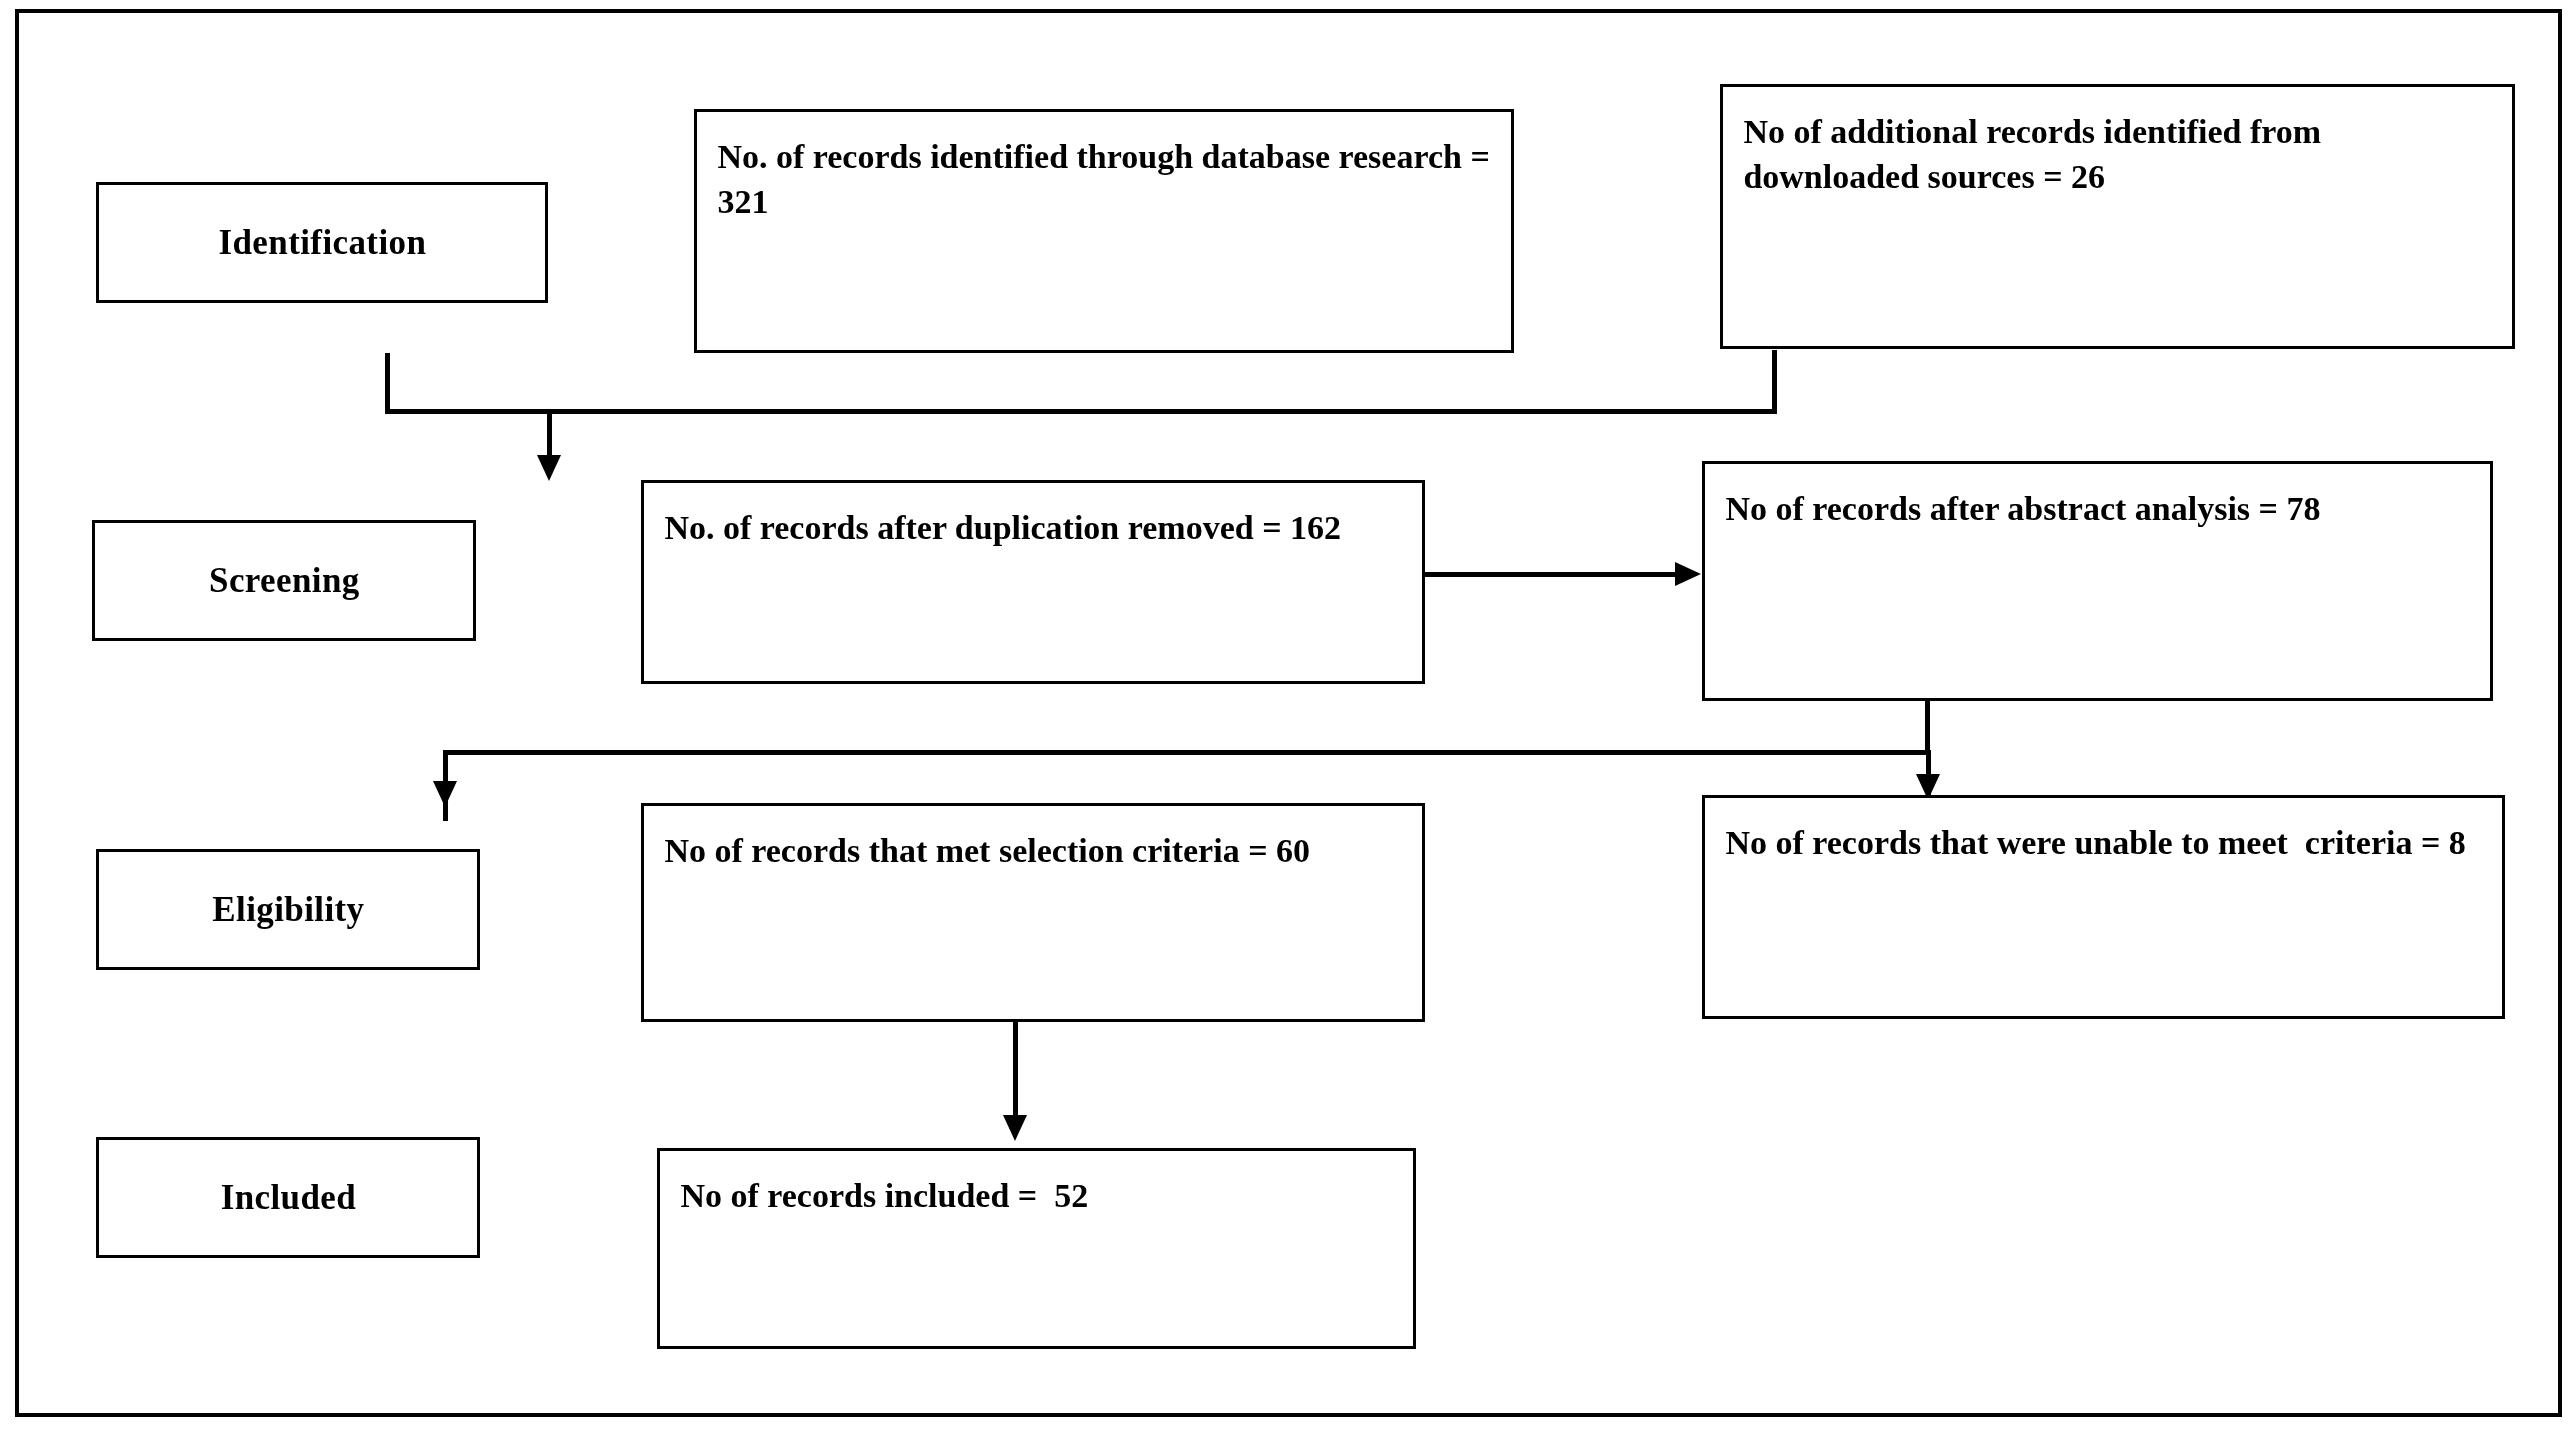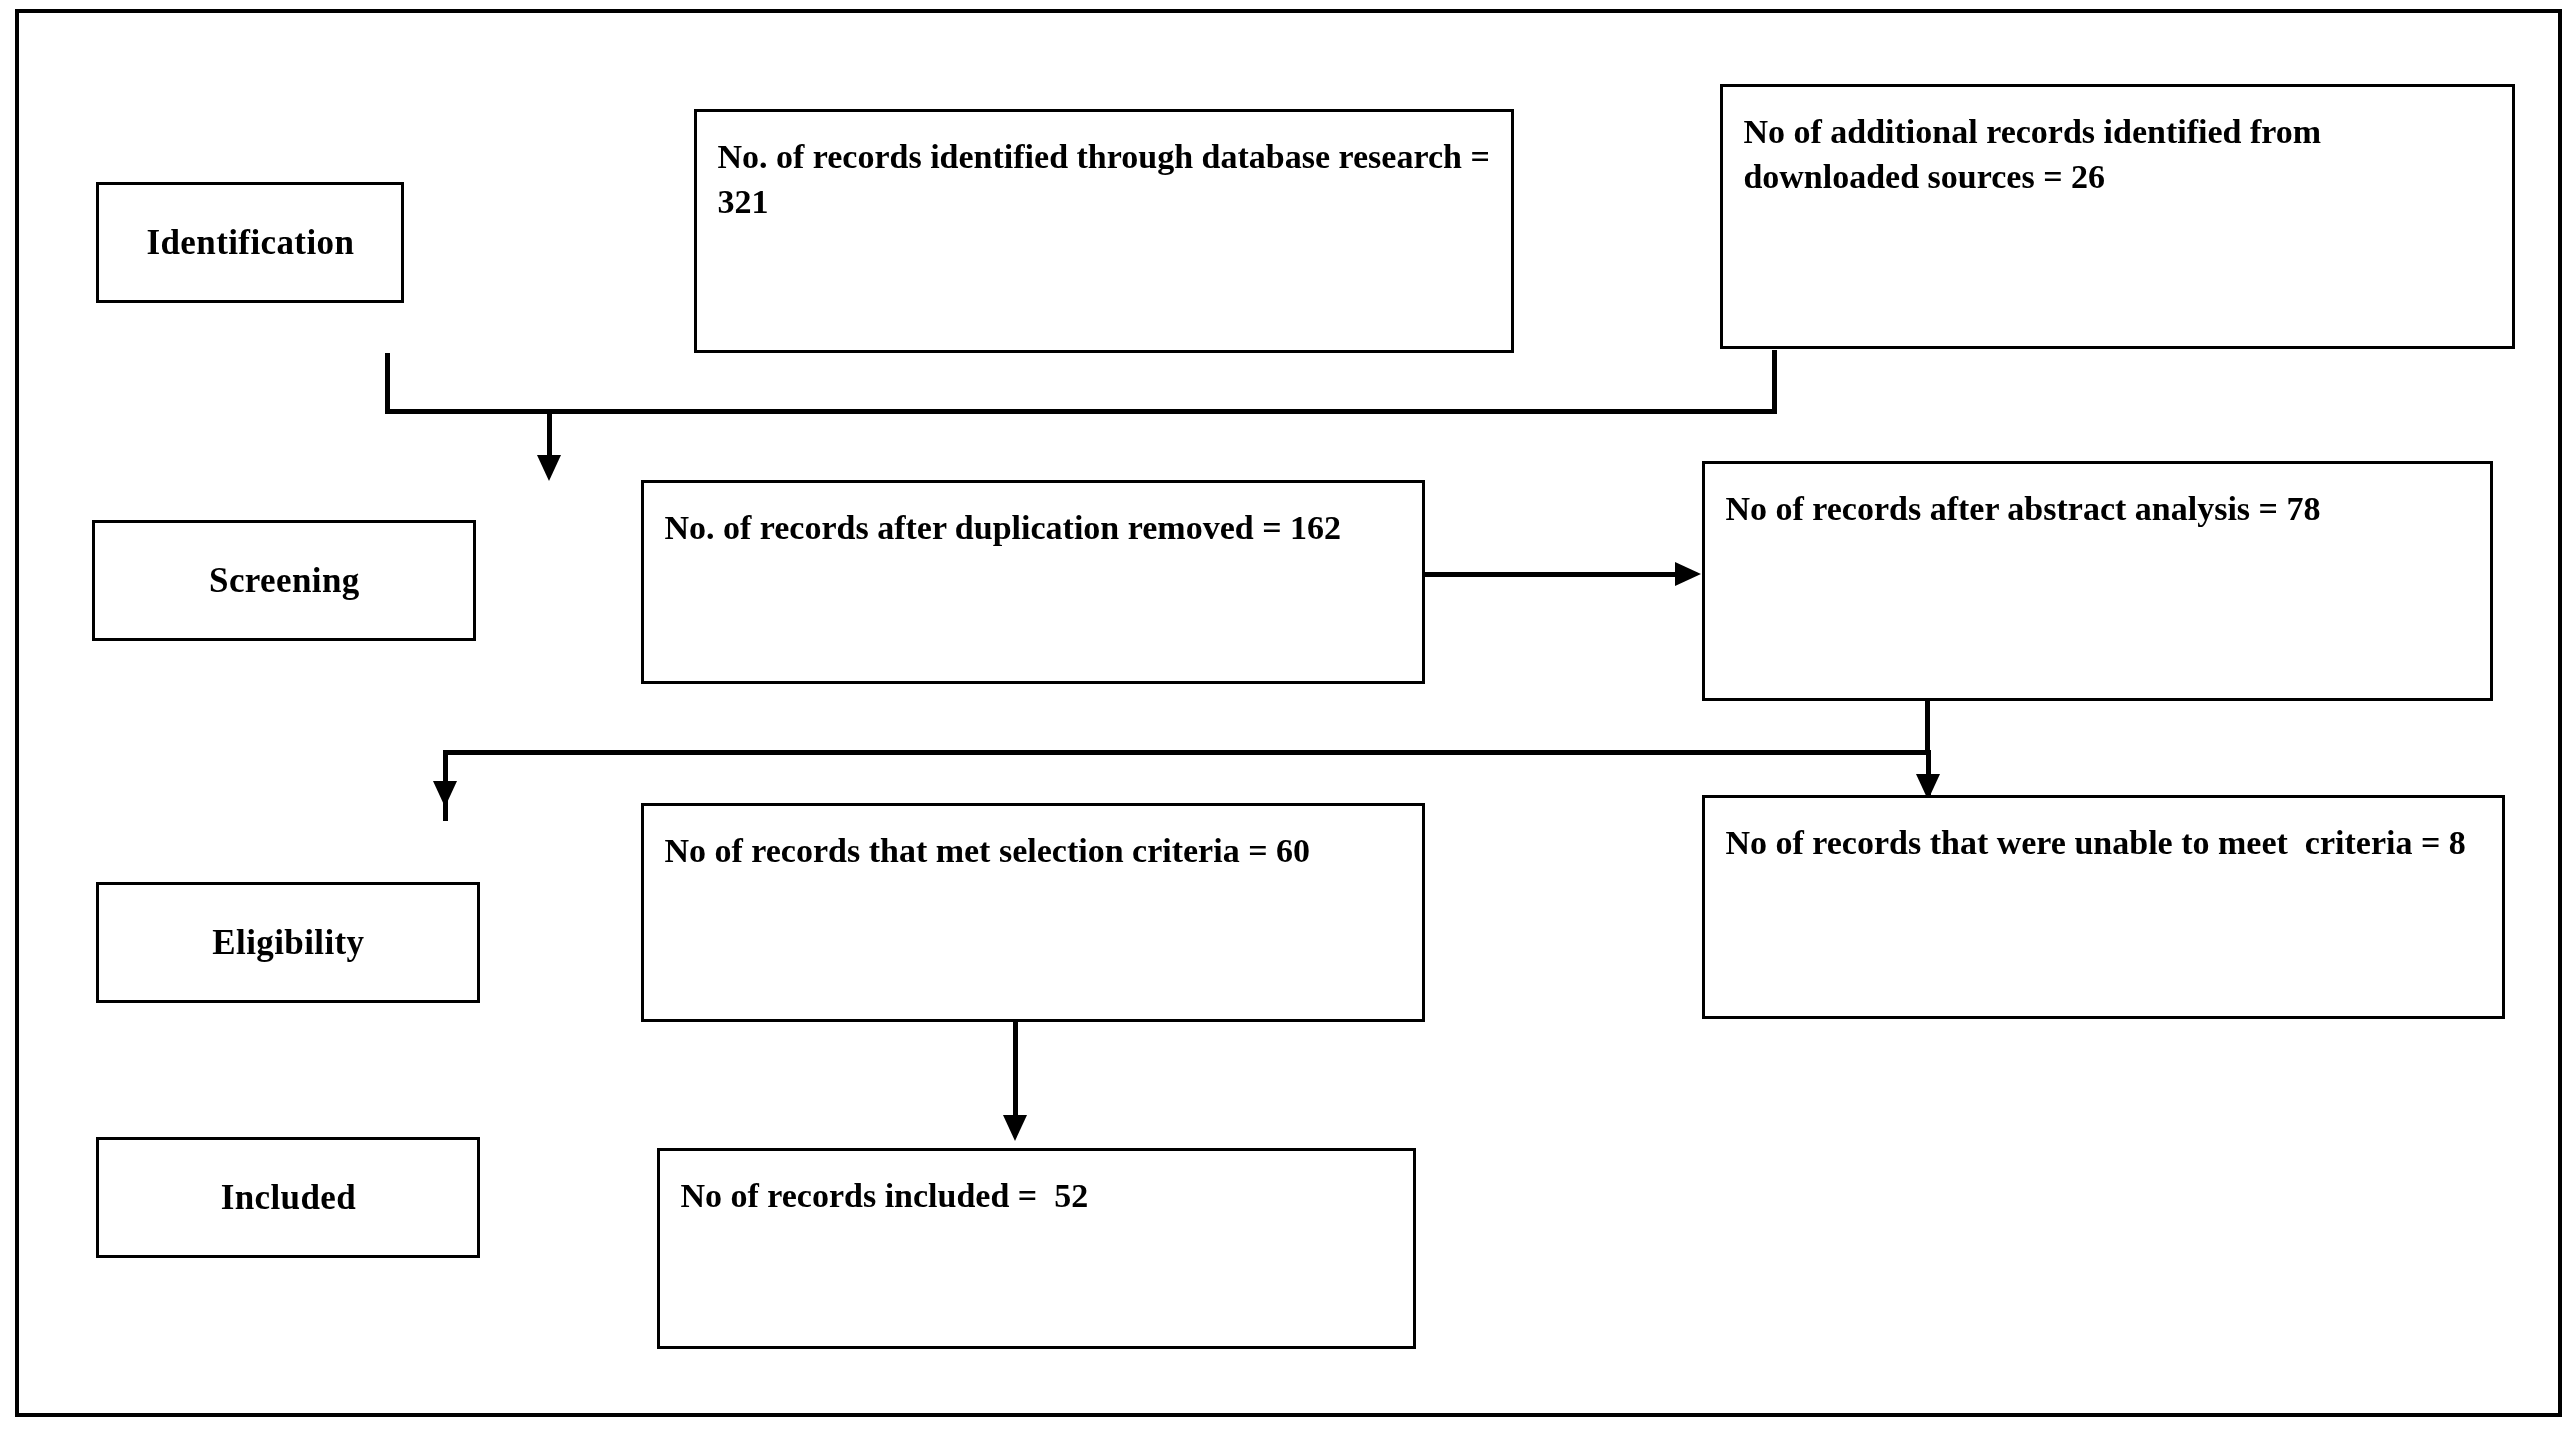--- a/index.html
+++ b/index.html
@@ -79,29 +79,29 @@
     border-left: 26px solid #000000;
   }
 </style>
 </head>
 <body>
 
 <div id="canvas">
 
   <div id="outer-frame">
 
-    <div class="node stage" style="left:77px; top:169px; width:308px; height:121px;">
+    <div class="node stage" style="left:77px; top:169px; width:452px; height:121px;">
       <span class="txt">Identification</span>
     </div>
 
     <div class="node stage" style="left:73px; top:507px; width:384px; height:121px;">
       <span class="txt">Screening</span>
     </div>
 
-    <div class="node stage" style="left:77px; top:836px; width:384px; height:121px;margin-top:33px;">
+    <div class="node stage" style="left:77px; top:836px; width:384px; height:121px;">
       <span class="txt">Eligibility</span>
     </div>
 
     <div class="node stage" style="left:77px; top:1124px; width:384px; height:121px;">
       <span class="txt">Included</span>
     </div>
 
     <div class="node content" style="left:650px; top:96px; width:820px; height:244px;margin-left:25px;">
       <span class="txt">No. of records identified through database research = 321</span>
     </div>

